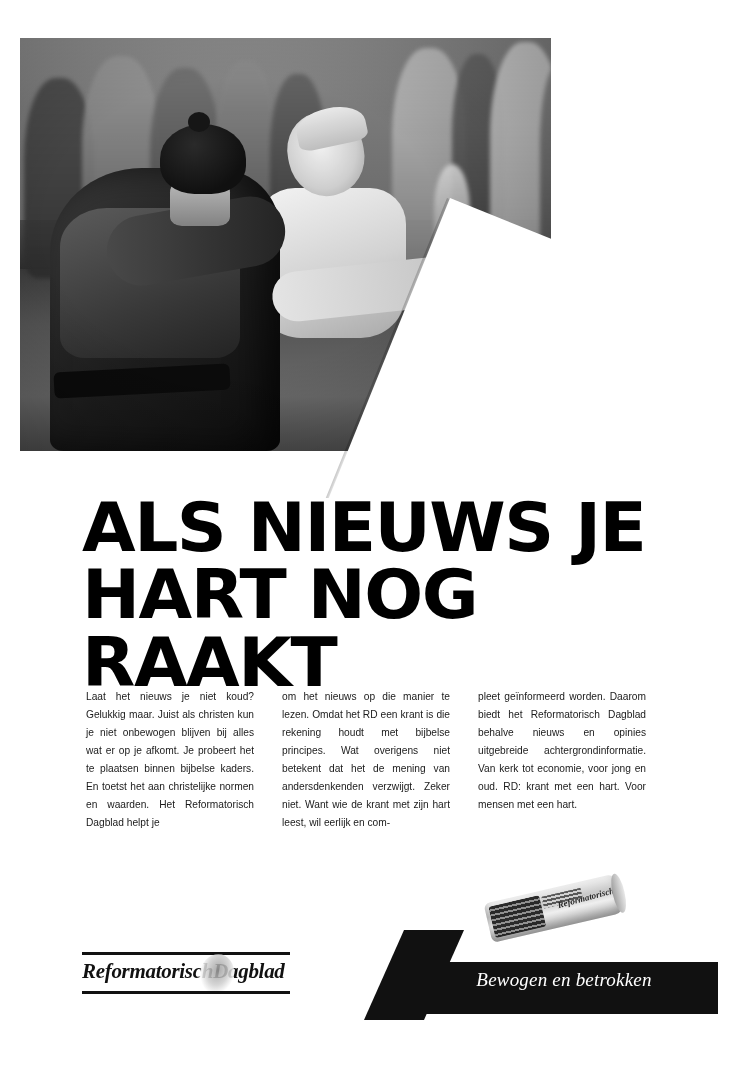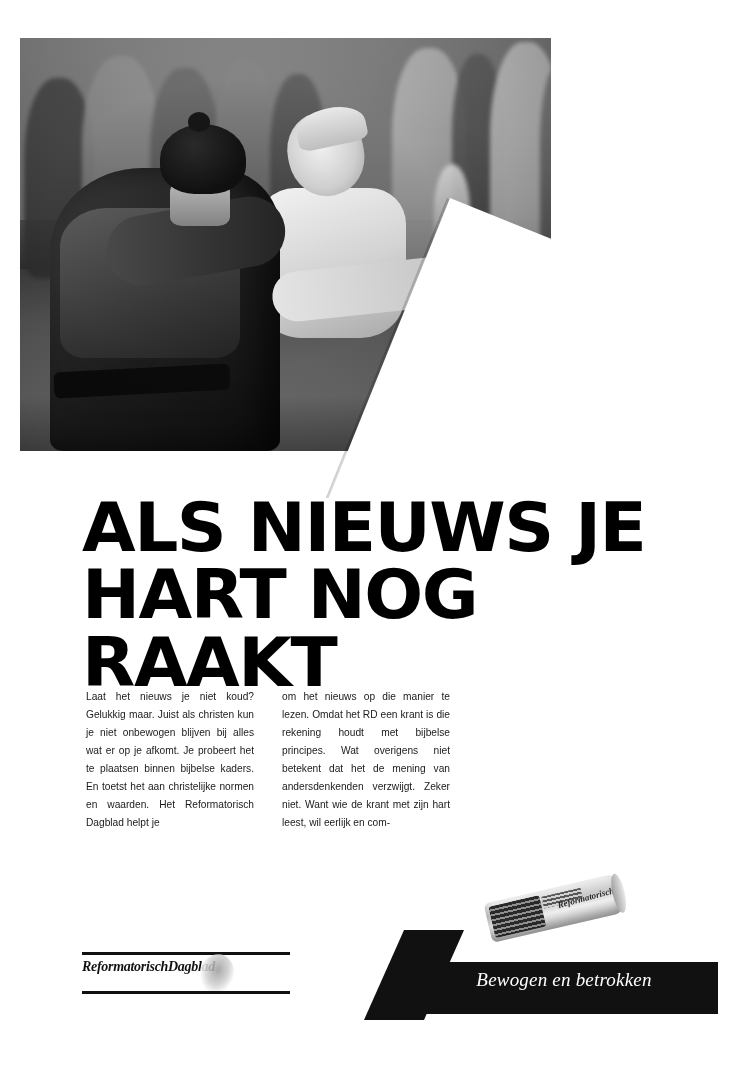--- a/index.html
+++ b/index.html
@@ -252,21 +252,21 @@
   .logo-rule-bottom {
     position: absolute; left: 0; bottom: 0; width: 208px; height: 3px; background: #111;
   }
   .logo-text {
     position: absolute;
     left: 0; top: 7px;
     width: 210px;
     font-family: "Liberation Serif", serif;
     font-weight: 700;
     font-style: italic;
-    font-size: 14px;
+    font-size: 21px;
     letter-spacing: -0.3px;
     color: #111;
     white-space: nowrap;
   }
   .logo-feather {
     position: absolute;
     left: 118px;
     top: 2px;
     width: 34px;
     height: 40px;
@@ -407,20 +407,21 @@
   </div>
 
   <div class="headline">
     <span class="l1">ALS NIEUWS JE</span>
     <span class="l2">HART NOG RAAKT</span>
   </div>
 
   <div class="columns">
     <div class="col">Laat het nieuws je niet koud? Gelukkig maar. Juist als christen kun je niet onbewogen blijven bij alles wat er op je afkomt. Je probeert het te plaatsen binnen bijbelse kaders. En toetst het aan christelijke normen en waarden. Het Reformatorisch Dagblad helpt je</div>
     <div class="col">om het nieuws op die manier te lezen. Omdat het RD een krant is die rekening houdt met bijbelse principes. Wat overigens niet betekent dat het de mening van andersdenkenden verzwijgt. Zeker niet. Want wie de krant met zijn hart leest, wil eerlijk en com-</div>
+    <div class="col">pleet geïnformeerd worden. Daarom biedt het Reformatorisch Dagblad behalve nieuws en opinies uitgebreide achtergrondinformatie. Van kerk tot economie, voor jong en oud. RD: krant met een hart. Voor mensen met een hart.</div>
   </div>
 
   <div class="logo-block">
     <div class="logo-rule-top"></div>
     <div class="logo-text">ReformatorischDagblad</div>
     <div class="logo-feather"></div>
     <div class="logo-rule-bottom"></div>
   </div>
 
   <div class="roll">

